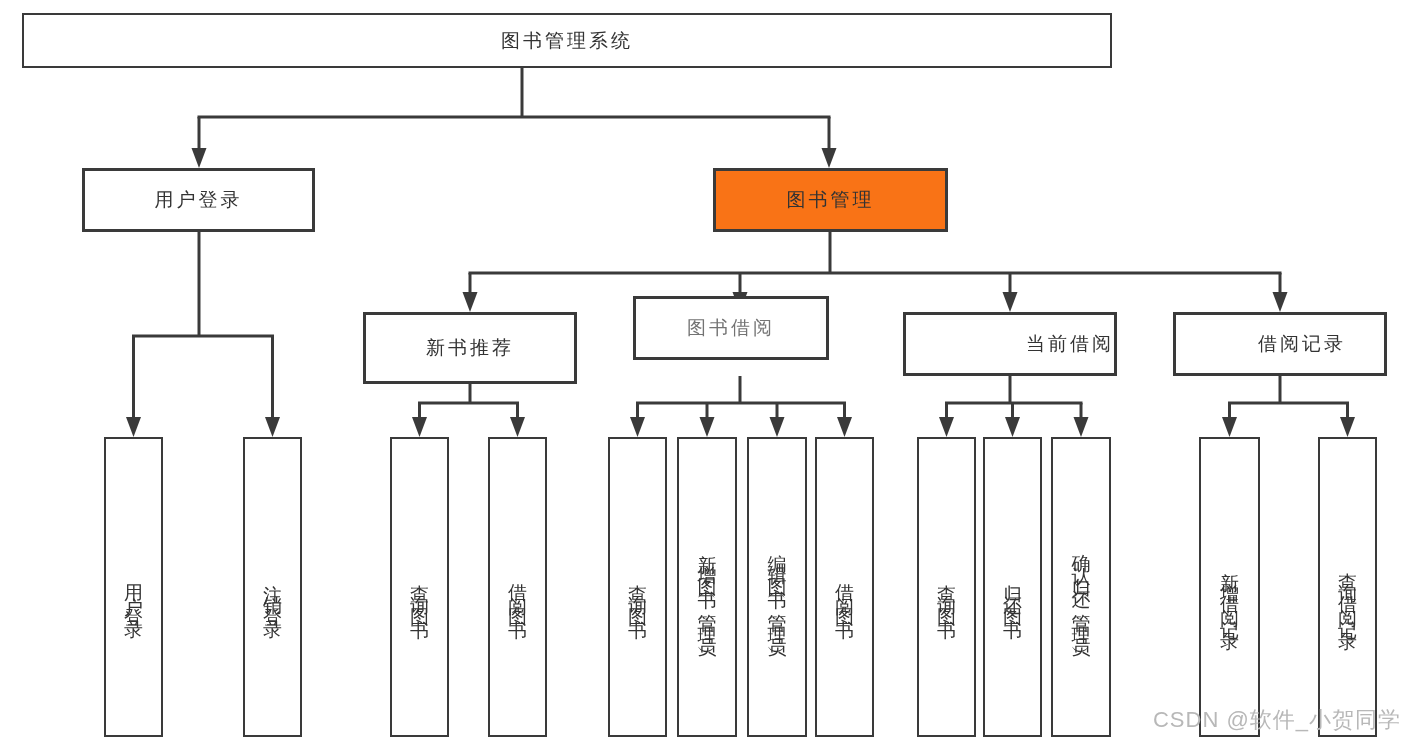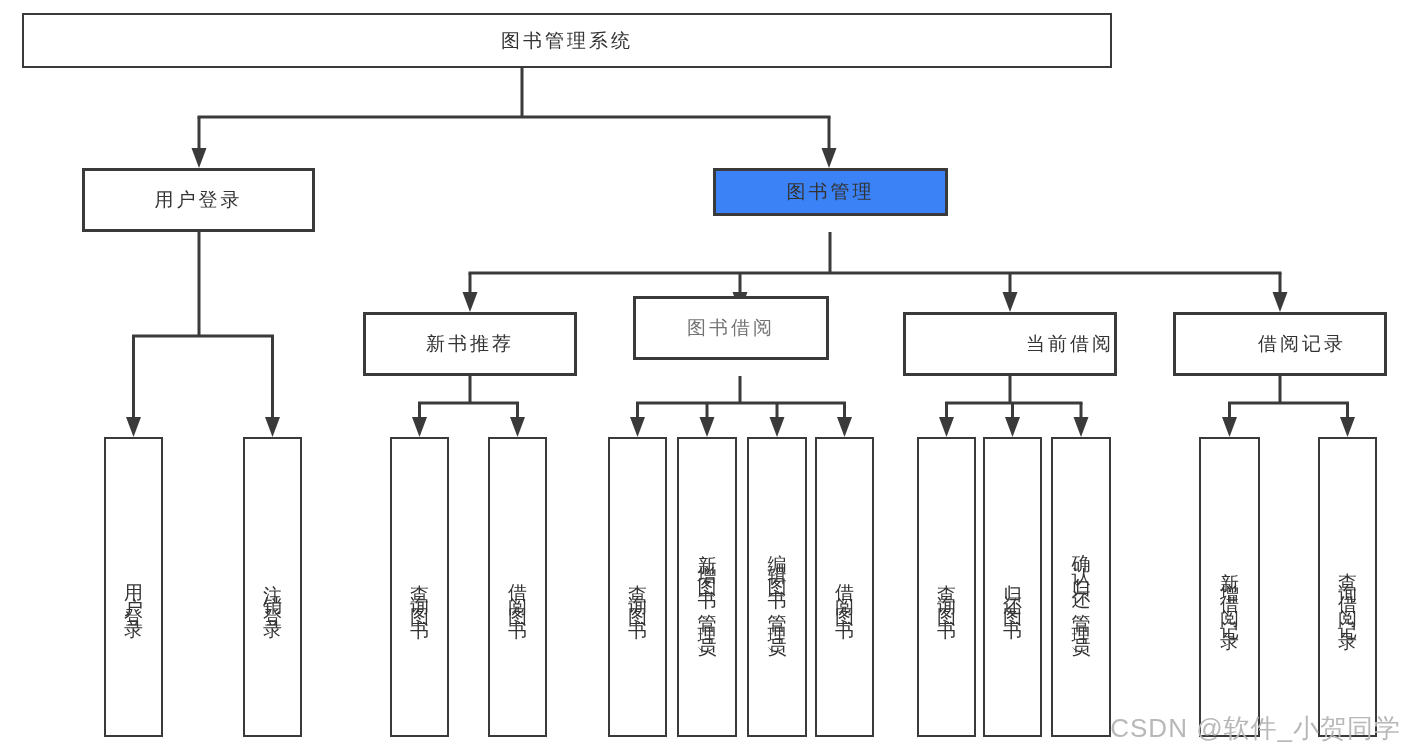--- a/index.html
+++ b/index.html
@@ -30,22 +30,22 @@
   .node.v span {
     writing-mode: vertical-rl;
     font-size: 19px;
     letter-spacing: 12px;
     white-space: nowrap;
     transform: translateY(6px);
   }
   .watermark {
     position: absolute;
     right: 4px;
-    bottom: 1px;
-    font-size: 26px;
+    bottom: 12px;
+    font-size: 22px;
     letter-spacing: 1px;
     z-index: 6;
     white-space: nowrap;
   }
 </style>
 </head>
 <body>
 
 <div class="stage">
   <svg id="connectors" width="1405" height="747">
@@ -116,24 +116,24 @@
         <polygon points="1340,417 1355,417 1347.5,437" fill="#3a3a3a"></polygon>
       </g>
     </svg>
   <div id="nodes">
       <div class="node h" style="left: 22px; top: 13px; width: 1090px; height: 55px; border-width: 2px; border-color: rgb(58, 58, 58); background: rgb(255, 255, 255); color: rgb(51, 51, 51);">
         <span>图书管理系统</span>
       </div>
       <div class="node h" style="left: 82px; top: 168px; width: 233px; height: 64px; border-width: 3px; border-color: rgb(58, 58, 58); background: rgb(255, 255, 255); color: rgb(51, 51, 51);">
         <span>用户登录</span>
       </div>
-      <div class="node h" style="left: 713px; top: 168px; width: 235px; height: 48px; border-width: 3px; border-color: rgb(58, 58, 58); background: #3b82f6; color: rgb(51, 51, 51);">
+      <div class="node h" style="left: 713px; top: 168px; width: 235px; height: 64px; border-width: 3px; border-color: rgb(58, 58, 58); background: #f97316; color: rgb(51, 51, 51);">
         <span>图书管理</span>
       </div>
-      <div class="node h" style="left: 363px; top: 312px; width: 214px; height: 64px; border-width: 3px; border-color: rgb(58, 58, 58); background: rgb(255, 255, 255); color: rgb(51, 51, 51);">
+      <div class="node h" style="left: 363px; top: 312px; width: 214px; height: 72px; border-width: 3px; border-color: rgb(58, 58, 58); background: rgb(255, 255, 255); color: rgb(51, 51, 51);">
         <span>新书推荐</span>
       </div>
       <div class="node h" style="left: 633px; top: 296px; width: 196px; height: 64px; border-width: 3px; border-color: rgb(58, 58, 58); background: rgb(255, 255, 255); color: #737373;">
         <span>图书借阅</span>
       </div>
       <div class="node h" style="left: 903px; top: 312px; width: 214px; height: 64px; border-width: 3px; border-color: rgb(58, 58, 58); background: rgb(255, 255, 255); color: rgb(51, 51, 51); justify-content: flex-end;">
         <span>当前借阅</span>
       </div>
       <div class="node h" style="left: 1173px; top: 312px; width: 214px; height: 64px; border-width: 3px; border-color: rgb(58, 58, 58); background: rgb(255, 255, 255); color: rgb(51, 51, 51); padding-left: 44px;">
         <span>借阅记录</span>

